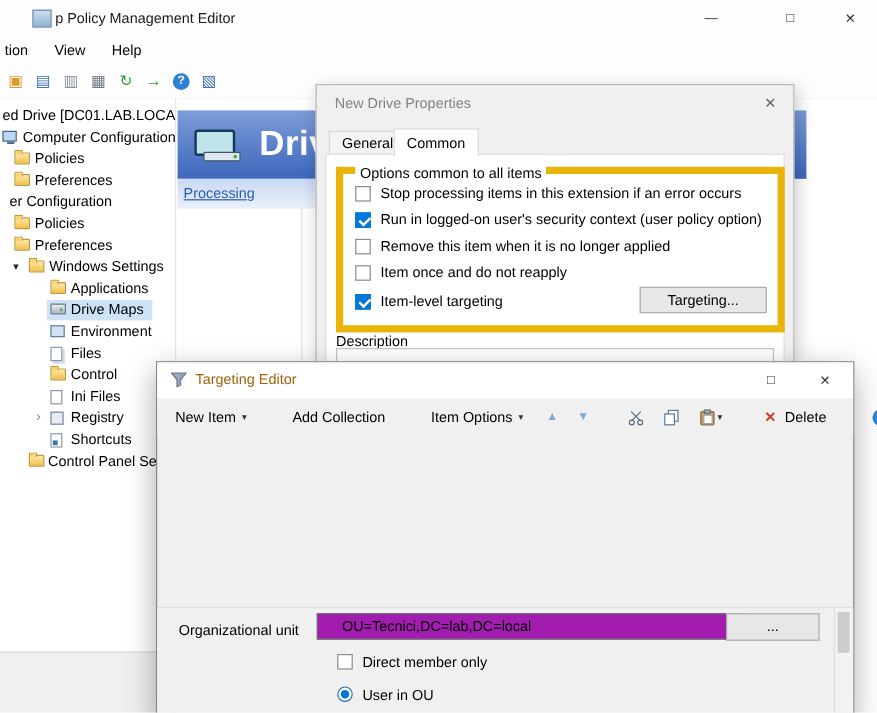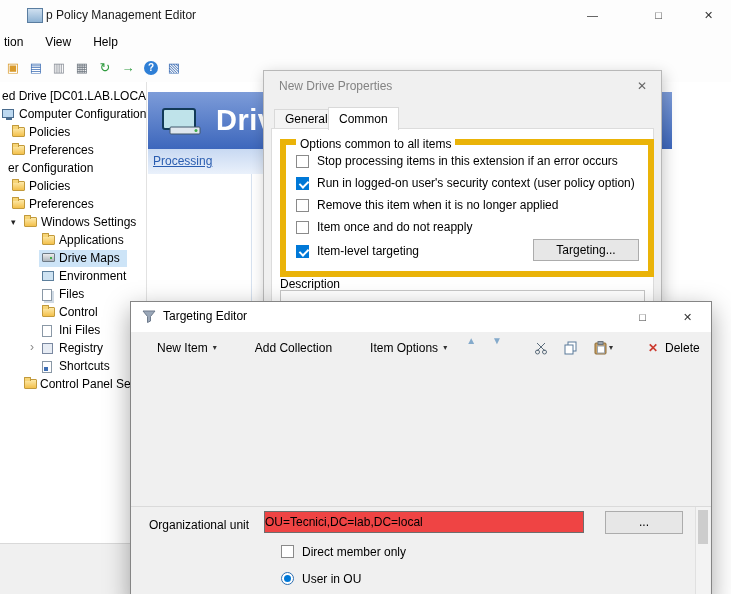--- a/index.html
+++ b/index.html
@@ -78,40 +78,40 @@
                      border:solid #fff;border-width:0 2px 2px 0;transform:rotate(45deg)}
   .btn{background:#e7e7e7;border:1px solid #acacac;text-align:center;box-sizing:border-box}
   .tbtn-targeting{position:absolute;right:9px;top:94px;width:106px;height:22px;line-height:20px}
   .desc-label{position:absolute;left:8px;top:148px}
   .desc-box{position:absolute;left:8px;top:161px;width:363px;height:20px;background:#fff;border:1px solid #c6c6c6}
 
   
   .targ{position:absolute;left:130px;top:301px;width:580px;height:300px;background:#f0f0f0;
         border:1px solid #858585;box-shadow:0 8px 24px rgba(0,0,0,.35);z-index:20}
   .ttitlebar{position:absolute;left:0;top:0;right:0;height:30px;background:#fff}
-  .ttitle{position:absolute;left:32px;top:7px;color:#000000}
+  .ttitle{position:absolute;left:32px;top:7px;color:#a16207}
   .funnel{position:absolute;left:11px;top:8px}
   .ttool{position:absolute;left:0;top:30px;right:0;height:31px;background:#f0f0f0;
-         display:flex;padding-left:19px;gap:8px}
+         display:flex;align-items:center;padding-left:8px;gap:8px}
   .tb{display:flex;align-items:center;gap:5px;padding:4px 7px;white-space:nowrap}
   .caret{font-size:8px;color:#333}
   .sep{width:1px;height:18px;background:#d6d6d6;margin:0 4px}
   .arrowbtn{color:#84aacb;font-size:10px;padding:3px 4px}
   .iconbtn{padding:3px 4px;display:flex;align-items:center;gap:2px}
   .delx{color:#cc3a2f;font-weight:bold;margin-right:2px}
   .helpc{background:#2f7fd6;color:#fff;border-radius:50%;width:14px;height:14px;line-height:14px;
          text-align:center;font-size:10px;font-weight:bold;margin-right:2px}
   .tlist{position:absolute;left:8px;top:64px;width:562px;height:138px;background:#fff;border:1px solid #8a8a8a}
   .titem{position:absolute;left:0;top:0;right:0;height:18px;display:flex;align-items:center;gap:5px;
          padding-left:3px;background:#0078d7;color:#fff;font-size:11.5px;white-space:nowrap;overflow:hidden}
   .bdiv{position:absolute;left:0;right:0;top:204px;height:1px;background:#dadada}
   .bpanel{position:absolute;left:0;right:0;top:205px;bottom:0;background:#f0f0f0}
   .flabel{position:absolute;white-space:nowrap}
   .ou-input{position:absolute;left:133px;top:209px;width:318px;height:20px;border:1px solid #6e6e6e;
-            background:#ef4444;font:12px "Liberation Sans",sans-serif;padding:0 0;box-sizing:content-box}
+            background:#a21caf;font:12px "Liberation Sans",sans-serif;padding:0 20px;box-sizing:content-box}
   .browse{position:absolute;left:474px;top:209px;width:78px;height:23px;line-height:21px}
   .radio{width:13px;height:13px;border-radius:50%;border:1px solid #2f6fb0;background:#fff;
          position:absolute;box-sizing:border-box}
   .radio.checked::after{content:"";position:absolute;left:2px;top:2px;width:7px;height:7px;border-radius:50%;background:#0078d7}
   .abscb{position:absolute}
   .bscroll{position:absolute;right:1px;top:205px;width:14px;bottom:1px;background:#f3f3f3;border-left:1px solid #e0e0e0}
   .bthumb{position:absolute;left:2px;top:3px;width:10px;height:34px;background:#cdcdcd}
 </style>
 </head>
 <body>

